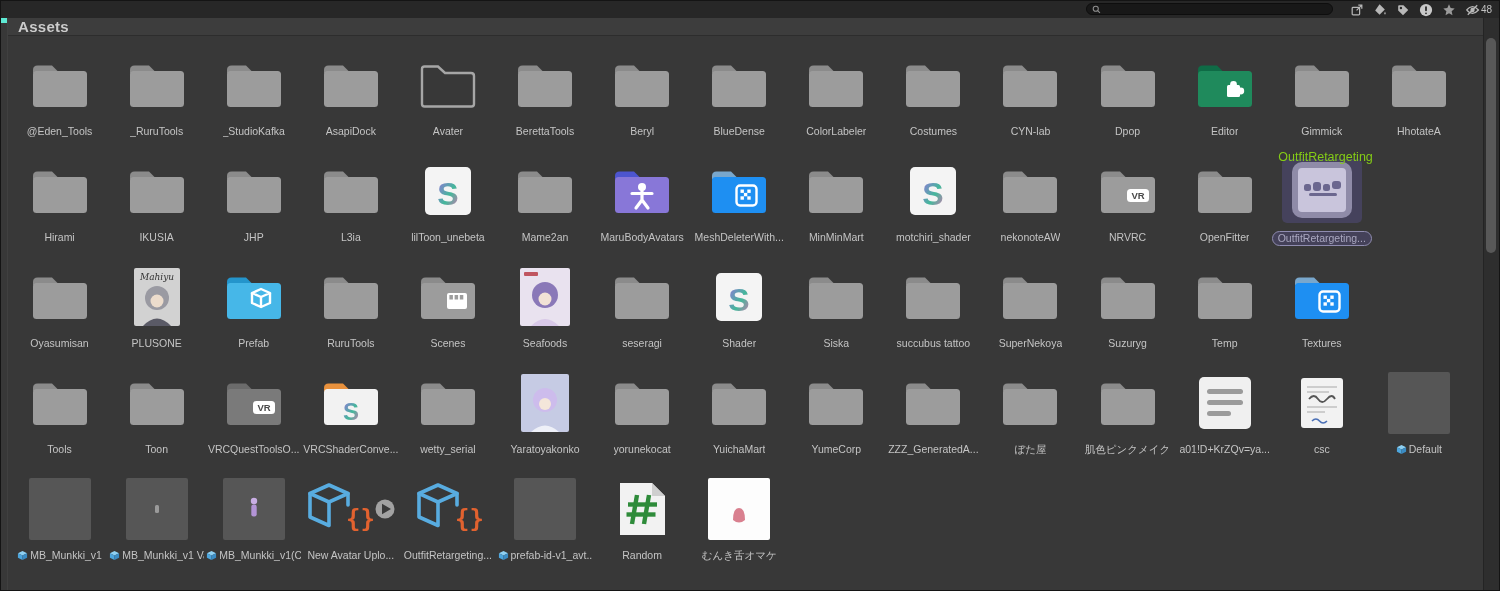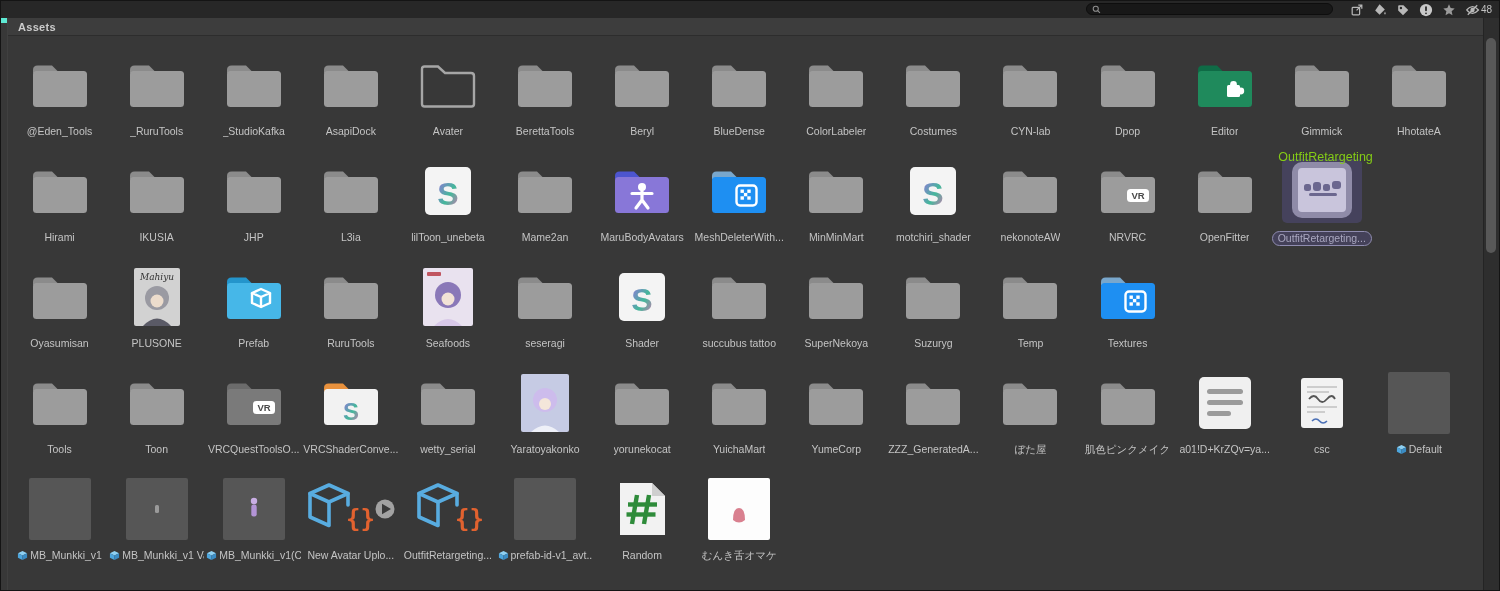--- a/index.html
+++ b/index.html
@@ -10,21 +10,21 @@
   .search{position:absolute;left:1085px;top:2px;width:247px;height:12px;background:#181818;
           border:1px solid #0e0e0e;border-radius:7px;display:flex;align-items:center;padding:0 5px;box-sizing:border-box;}
   .search input{flex:1;background:transparent;border:none;outline:none;color:#ddd;font-size:10px;
           font-family:"Liberation Sans",sans-serif;padding:0 0 0 4px;min-width:0;}
   .ticons{position:absolute;right:7px;top:0;height:17px;display:flex;align-items:center;gap:9px;}
   .ticon{display:flex;align-items:center;cursor:default;}
   .count{font-size:10px;color:#c0c0c0;margin-left:1px;}
   
   .crumbbar{position:absolute;top:17px;left:7px;right:15px;height:18px;background:#3d3d3d;
             border-bottom:1px solid #2d2d2d;display:flex;align-items:center;padding-left:10px;box-sizing:border-box;}
-  .crumb{font-size:11px;font-weight:700;color:#cccccc;letter-spacing:.3px;}
+  .crumb{font-size:15px;font-weight:700;color:#cccccc;letter-spacing:.3px;}
   
   .gridwrap{position:absolute;top:35px;left:7px;right:15px;bottom:0;overflow:hidden;padding-top:17px;}
   .row{display:flex;height:106px;padding-left:3px;}
   .cell{width:97.1px;flex:0 0 auto;display:flex;flex-direction:column;align-items:center;position:relative;}
   .iconbox{height:64px;display:flex;align-items:center;justify-content:center;}
   .label{margin-top:8px;max-width:95px;font-size:10.5px;color:#c4c4c4;white-space:nowrap;overflow:hidden;
          display:flex;align-items:center;gap:2px;height:13px;line-height:13px;}
   .label span{white-space:nowrap;}
   .cell.selected .iconbox{background:#45425c;border-radius:5px;padding:0 3px;}
   .label.sel{background:#444159;border:1px solid #8f8cb0;border-radius:8px;color:#a9a7bf;padding:0 5px;}
@@ -505,20 +505,35 @@
               <path d="M3 10 Q3 5.5 7.5 5.5 H22 L30 13.5 H3 Z" fill="#8b8b8b"></path>
               <rect x="3" y="11" width="54" height="36" rx="3.5" fill="#9c9c9c"></rect>
             </svg>
           </div>
           <div class="label">
             <span>RuruTools</span>
           </div>
         </div>
         <div class="cell">
           <div class="iconbox">
+            <svg width="60" height="50" viewBox="0 0 60 50">
+              <path d="M3 10 Q3 5.5 7.5 5.5 H22 L30 13.5 H3 Z" fill="#8b8b8b"></path>
+              <rect x="3" y="11" width="54" height="36" rx="3.5" fill="#9c9c9c"></rect>
+              <rect x="29" y="21" width="20" height="16" rx="2" fill="#fff"></rect>
+              <rect x="31.4" y="23" width="3.5" height="4.5" fill="#9c9c9c"></rect>
+              <rect x="36.6" y="23" width="3.5" height="4.5" fill="#9c9c9c"></rect>
+              <rect x="41.8" y="23" width="3.5" height="4.5" fill="#9c9c9c"></rect>
+            </svg>
+          </div>
+          <div class="label">
+            <span>Scenes</span>
+          </div>
+        </div>
+        <div class="cell">
+          <div class="iconbox">
             <svg width="50" height="58" viewBox="0 0 50 58">
               <rect width="50" height="58" rx="2" fill="#e9e2ef"></rect>
               <rect x="4" y="4" width="14" height="4" rx="1" fill="#c05560"></rect>
               <circle cx="25" cy="27" r="13" fill="#8a78b8"></circle>
               <circle cx="25" cy="31" r="6.5" fill="#f2e2d6"></circle>
               <path d="M11 58 q14 -14 28 0 z" fill="#d8c8e8"></path>
             </svg>
           </div>
           <div class="label">
             <span>Seafoods</span>
@@ -554,20 +569,31 @@
           </div>
         </div>
         <div class="cell">
           <div class="iconbox">
             <svg width="60" height="50" viewBox="0 0 60 50">
               <path d="M3 10 Q3 5.5 7.5 5.5 H22 L30 13.5 H3 Z" fill="#8b8b8b"></path>
               <rect x="3" y="11" width="54" height="36" rx="3.5" fill="#9c9c9c"></rect>
             </svg>
           </div>
           <div class="label">
+            <span>Siska</span>
+          </div>
+        </div>
+        <div class="cell">
+          <div class="iconbox">
+            <svg width="60" height="50" viewBox="0 0 60 50">
+              <path d="M3 10 Q3 5.5 7.5 5.5 H22 L30 13.5 H3 Z" fill="#8b8b8b"></path>
+              <rect x="3" y="11" width="54" height="36" rx="3.5" fill="#9c9c9c"></rect>
+            </svg>
+          </div>
+          <div class="label">
             <span>succubus tattoo</span>
           </div>
         </div>
         <div class="cell">
           <div class="iconbox">
             <svg width="60" height="50" viewBox="0 0 60 50">
               <path d="M3 10 Q3 5.5 7.5 5.5 H22 L30 13.5 H3 Z" fill="#8b8b8b"></path>
               <rect x="3" y="11" width="54" height="36" rx="3.5" fill="#9c9c9c"></rect>
             </svg>
           </div>

